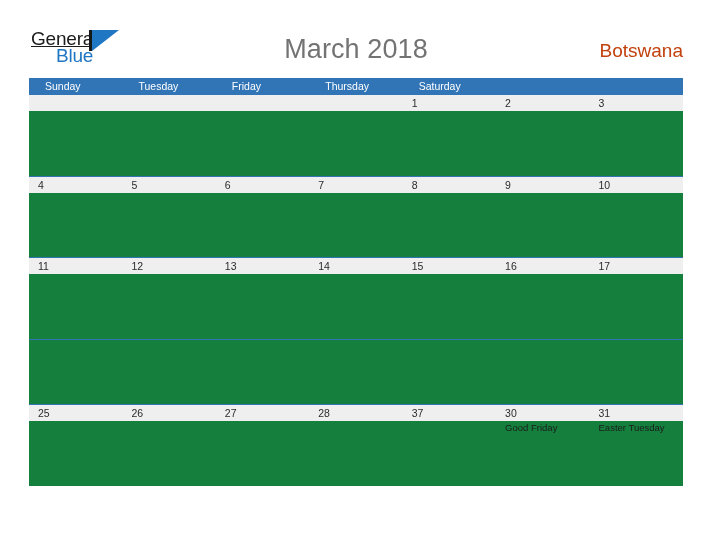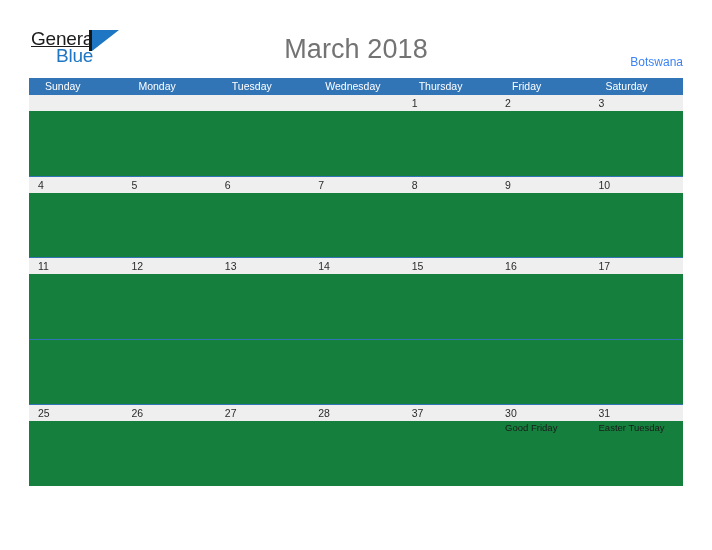--- a/index.html
+++ b/index.html
@@ -85,23 +85,23 @@
     text-align: center;
     font-size: 27px;
     font-weight: normal;
     color: #737373;
     letter-spacing: 0.1px;
     line-height: 32px;
   }
   .country {
     position: absolute;
     right: 29px;
-    top: 54px;
-    font-size: 12px;
-    color: #3b82f6;
+    top: 43px;
+    font-size: 19px;
+    color: #c2410c;
     line-height: 16px;
   }
 
   
   .cal {
     position: absolute;
     left: 29px;
     top: 78px;
     width: 654px;
   }
@@ -183,25 +183,23 @@
     <div class="cal-title">March 2018</div>
 
     <div class="country">Botswana</div>
 
   </div>
 
   <div class="cal">
 
     <div class="weekhead">
       <div class="wh">Sunday</div>
-      <div class="wh">Monday</div>
       <div class="wh">Tuesday</div>
-      <div class="wh">Wednesday</div>
+      <div class="wh">Friday</div>
       <div class="wh">Thursday</div>
-      <div class="wh">Friday</div>
       <div class="wh">Saturday</div>
     </div>
 
     <div class="week">
       <div class="datestrip">
         <div class="cell-d"></div>
         <div class="cell-d"></div>
         <div class="cell-d"></div>
         <div class="cell-d"></div>
         <div class="cell-d">1</div>

